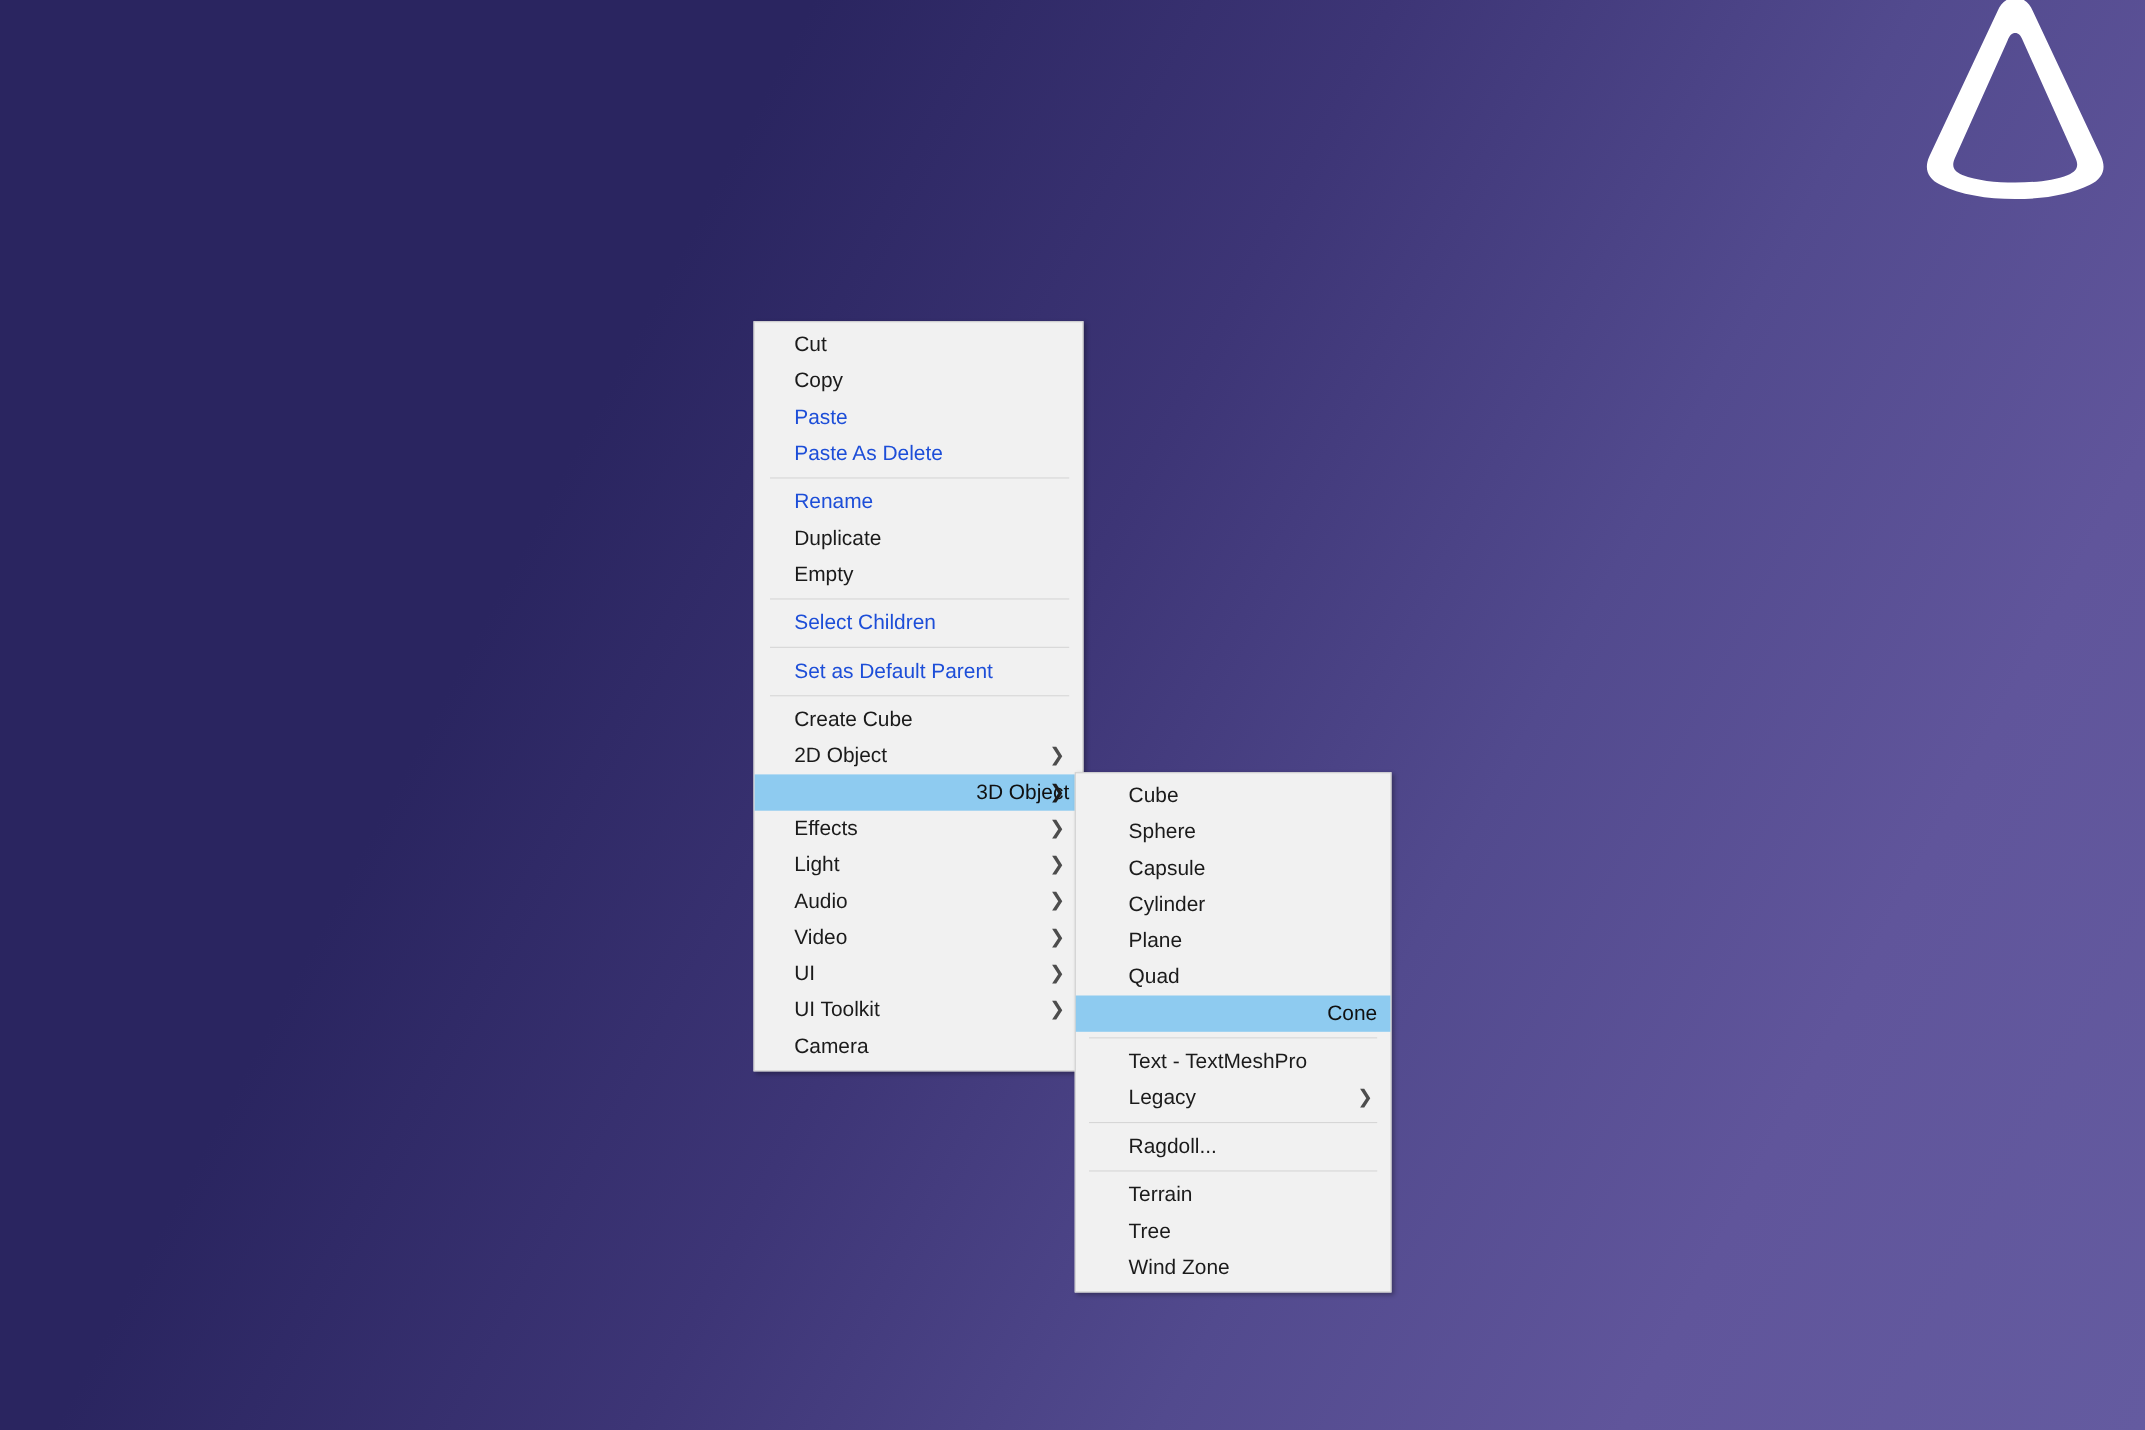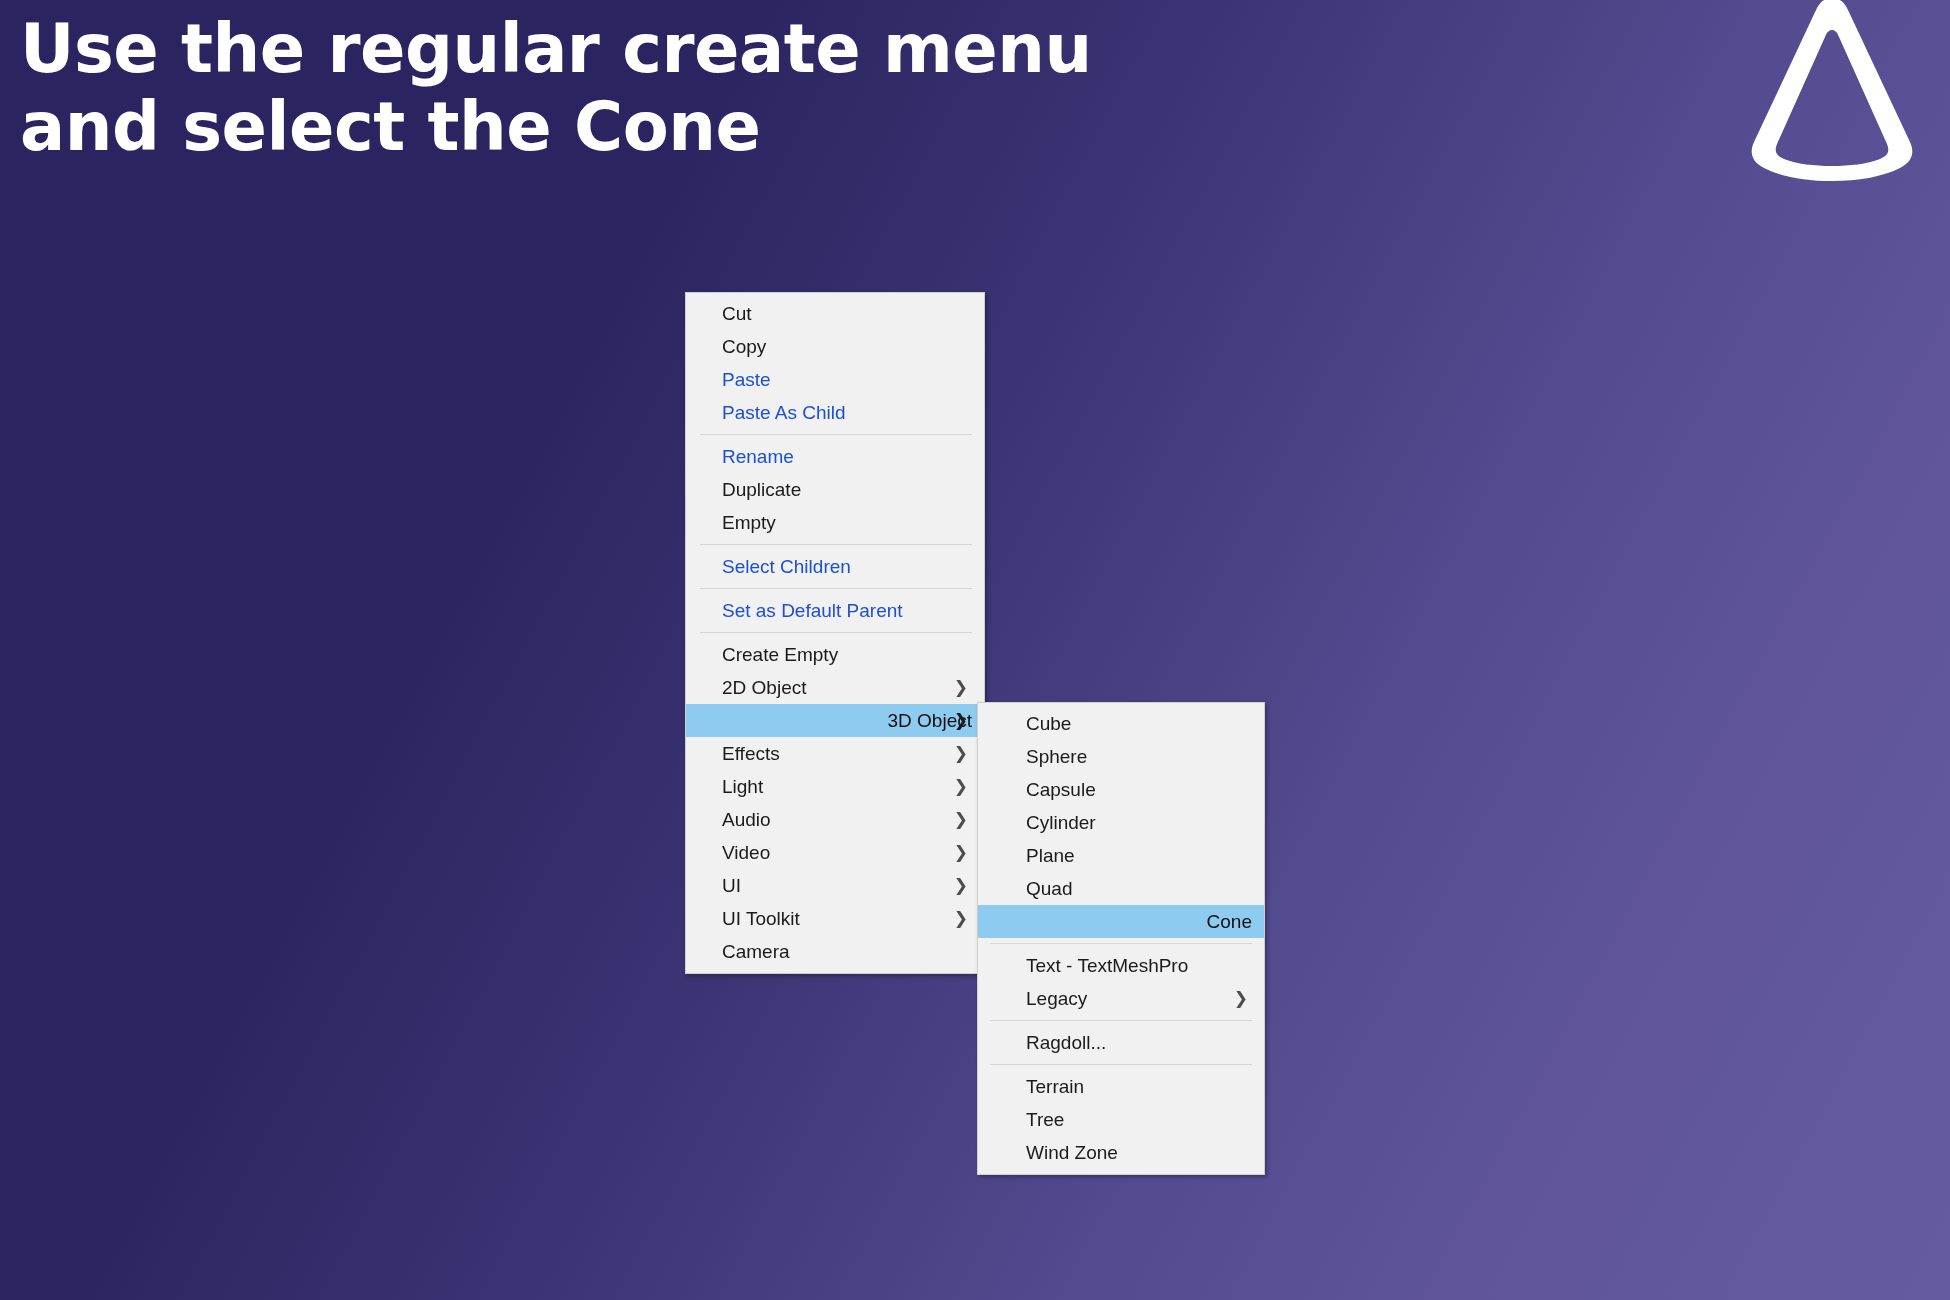--- a/index.html
+++ b/index.html
@@ -113,22 +113,20 @@
     background: #d6d6d6;
     margin: 5px 12px 5px 14px;
   }
   #sub-menu .separator { margin: 5px 12px 5px 12px; }
 </style>
 </head>
 <body>
 
 <div id="slide">
 
-  <div id="headline">Use the regular create menu
-and select the Cone</div>
 
   <div id="logo">
     <svg viewBox="0 0 200 192" width="200" height="192" aria-hidden="true">
       <path d="M100 6
                C108 6 113 11 116 18
                L178 150
                C183 161 180 170 168 176
                C150 185 126 189 100 189
                C74 189 50 185 32 176
                C20 170 17 161 22 150
@@ -145,31 +143,31 @@
                L107 45
                C105 40 103 38 100 38
                Z" fill="#ffffff" fill-rule="evenodd"></path>
     </svg>
   </div>
 
   <div id="main-menu" class="menu">
       <div class="menu-item"><span>Cut</span></div>
       <div class="menu-item"><span>Copy</span></div>
       <div class="menu-item disabled"><span>Paste</span></div>
-      <div class="menu-item disabled"><span>Paste As Child</span></div>
+      <div class="menu-item disabled"><span>Paste As Delete</span></div>
       <div class="separator"></div>
       <div class="menu-item disabled"><span>Rename</span></div>
       <div class="menu-item"><span>Duplicate</span></div>
       <div class="menu-item"><span>Empty</span></div>
       <div class="separator"></div>
       <div class="menu-item disabled"><span>Select Children</span></div>
       <div class="separator"></div>
       <div class="menu-item disabled"><span>Set as Default Parent</span></div>
       <div class="separator"></div>
-      <div class="menu-item"><span>Create Empty</span></div>
+      <div class="menu-item"><span>Create Cube</span></div>
       <div class="menu-item"><span>2D Object</span><span class="arrow">❯</span></div>
       <div class="menu-item selected"><span>3D Object</span><span class="arrow">❯</span></div>
       <div class="menu-item"><span>Effects</span><span class="arrow">❯</span></div>
       <div class="menu-item"><span>Light</span><span class="arrow">❯</span></div>
       <div class="menu-item"><span>Audio</span><span class="arrow">❯</span></div>
       <div class="menu-item"><span>Video</span><span class="arrow">❯</span></div>
       <div class="menu-item"><span>UI</span><span class="arrow">❯</span></div>
       <div class="menu-item"><span>UI Toolkit</span><span class="arrow">❯</span></div>
       <div class="menu-item"><span>Camera</span></div>
     </div>

